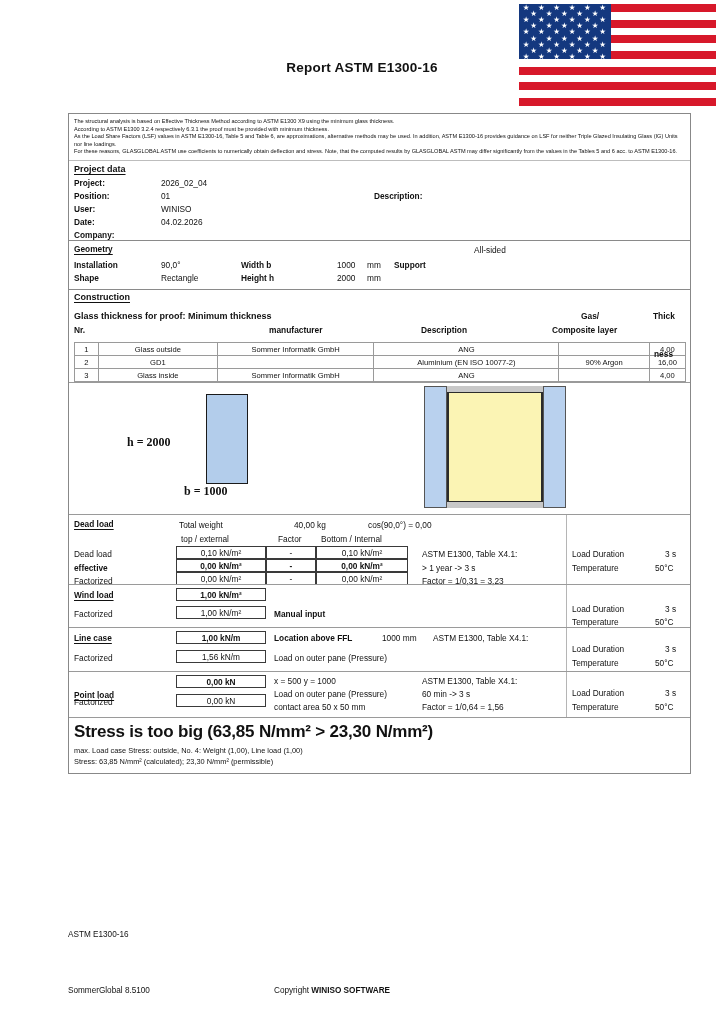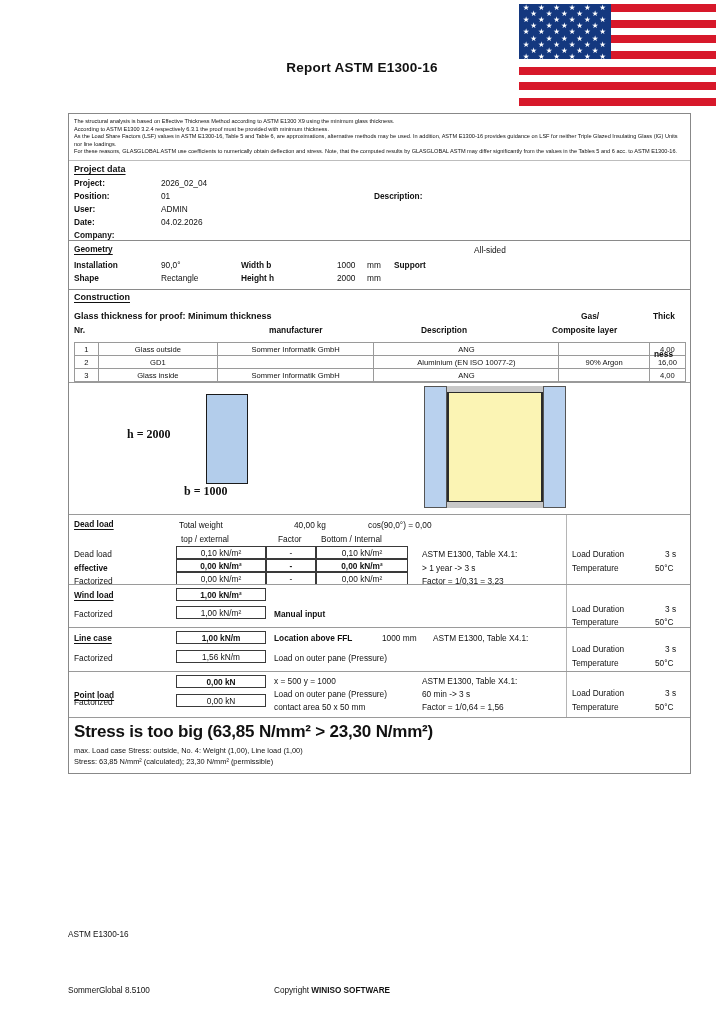--- a/index.html
+++ b/index.html
@@ -77,21 +77,21 @@
   table.glass td{
     border:1px solid #9a9a9a;text-align:center;padding:1px 2px;height:10px;
   }
 
   
   .drawing{position:relative;height:131px;border-top:1px solid #9a9a9a;}
   .pane-small{
     position:absolute;left:137px;top:11px;width:40px;height:88px;
     background:#b3cdeb;border:1.4px solid #1a1a1a;
   }
-  .dim-h{position:absolute;left:58px;top:44px;font-size:12px;font-weight:bold;font-family:"Liberation Serif",serif;}
+  .dim-h{position:absolute;left:58px;top:52px;font-size:12px;font-weight:bold;font-family:"Liberation Serif",serif;}
   .dim-b{position:absolute;left:115px;top:101px;font-size:12px;font-weight:bold;font-family:"Liberation Serif",serif;}
 
   .xsec{position:absolute;left:355px;top:3px;width:142px;height:122px;}
   .xsec .glassL{position:absolute;left:0;top:0;width:23px;height:122px;background:#b9d1ee;border:1px solid #555;box-sizing:border-box;}
   .xsec .glassR{position:absolute;right:0;top:0;width:23px;height:122px;background:#b9d1ee;border:1px solid #555;box-sizing:border-box;}
   .xsec .gas{position:absolute;left:23px;top:0;right:23px;height:122px;background:#fbf4b4;border-left:2px solid #2b2b2b;border-right:2px solid #2b2b2b;box-sizing:border-box;}
   .xsec .spacerT{position:absolute;left:23px;right:23px;top:0;height:7px;background:#c8c8c8;border-bottom:1.5px solid #2b2b2b;box-sizing:border-box;}
   .xsec .spacerB{position:absolute;left:23px;right:23px;bottom:0;height:7px;background:#c8c8c8;border-top:1.5px solid #2b2b2b;box-sizing:border-box;}
 
   
@@ -194,21 +194,21 @@
 
     <div class="project">
       <span class="h-underline" style="left:5px;top:3px;position:absolute;">Project data</span>
       <span class="lbl" style="left:5px;top:17px;">Project:</span>
       <span class="val" style="left:92px;top:17px;">2026_02_04</span>
       <span class="lbl" style="left:5px;top:30px;">Position:</span>
       <span class="val" style="left:92px;top:30px;">01</span>
       <span class="lbl" style="left:305px;top:30px;">Description:</span>
       <span class="val" style="left:385px;top:30px;"></span>
       <span class="lbl" style="left:5px;top:43px;">User:</span>
-      <span class="val" style="left:92px;top:43px;">ADMIN</span>
+      <span class="val" style="left:92px;top:43px;">WINISO</span>
       <span class="lbl" style="left:5px;top:56px;">Date:</span>
       <span class="val" style="left:92px;top:56px;">04.02.2026</span>
       <span class="lbl" style="left:5px;top:69px;">Company:</span>
       <span class="val" style="left:92px;top:69px;"></span>
     </div>
 
     <div class="geometry hr-dark" style="height:45px;text-align:right;">
       <span class="h-underline" style="left:5px;top:3px;">Geometry</span>
       <span class="b" style="left:5px;top:19px;">Installation</span>
       <span style="left:92px;top:19px;">90,0°</span>

